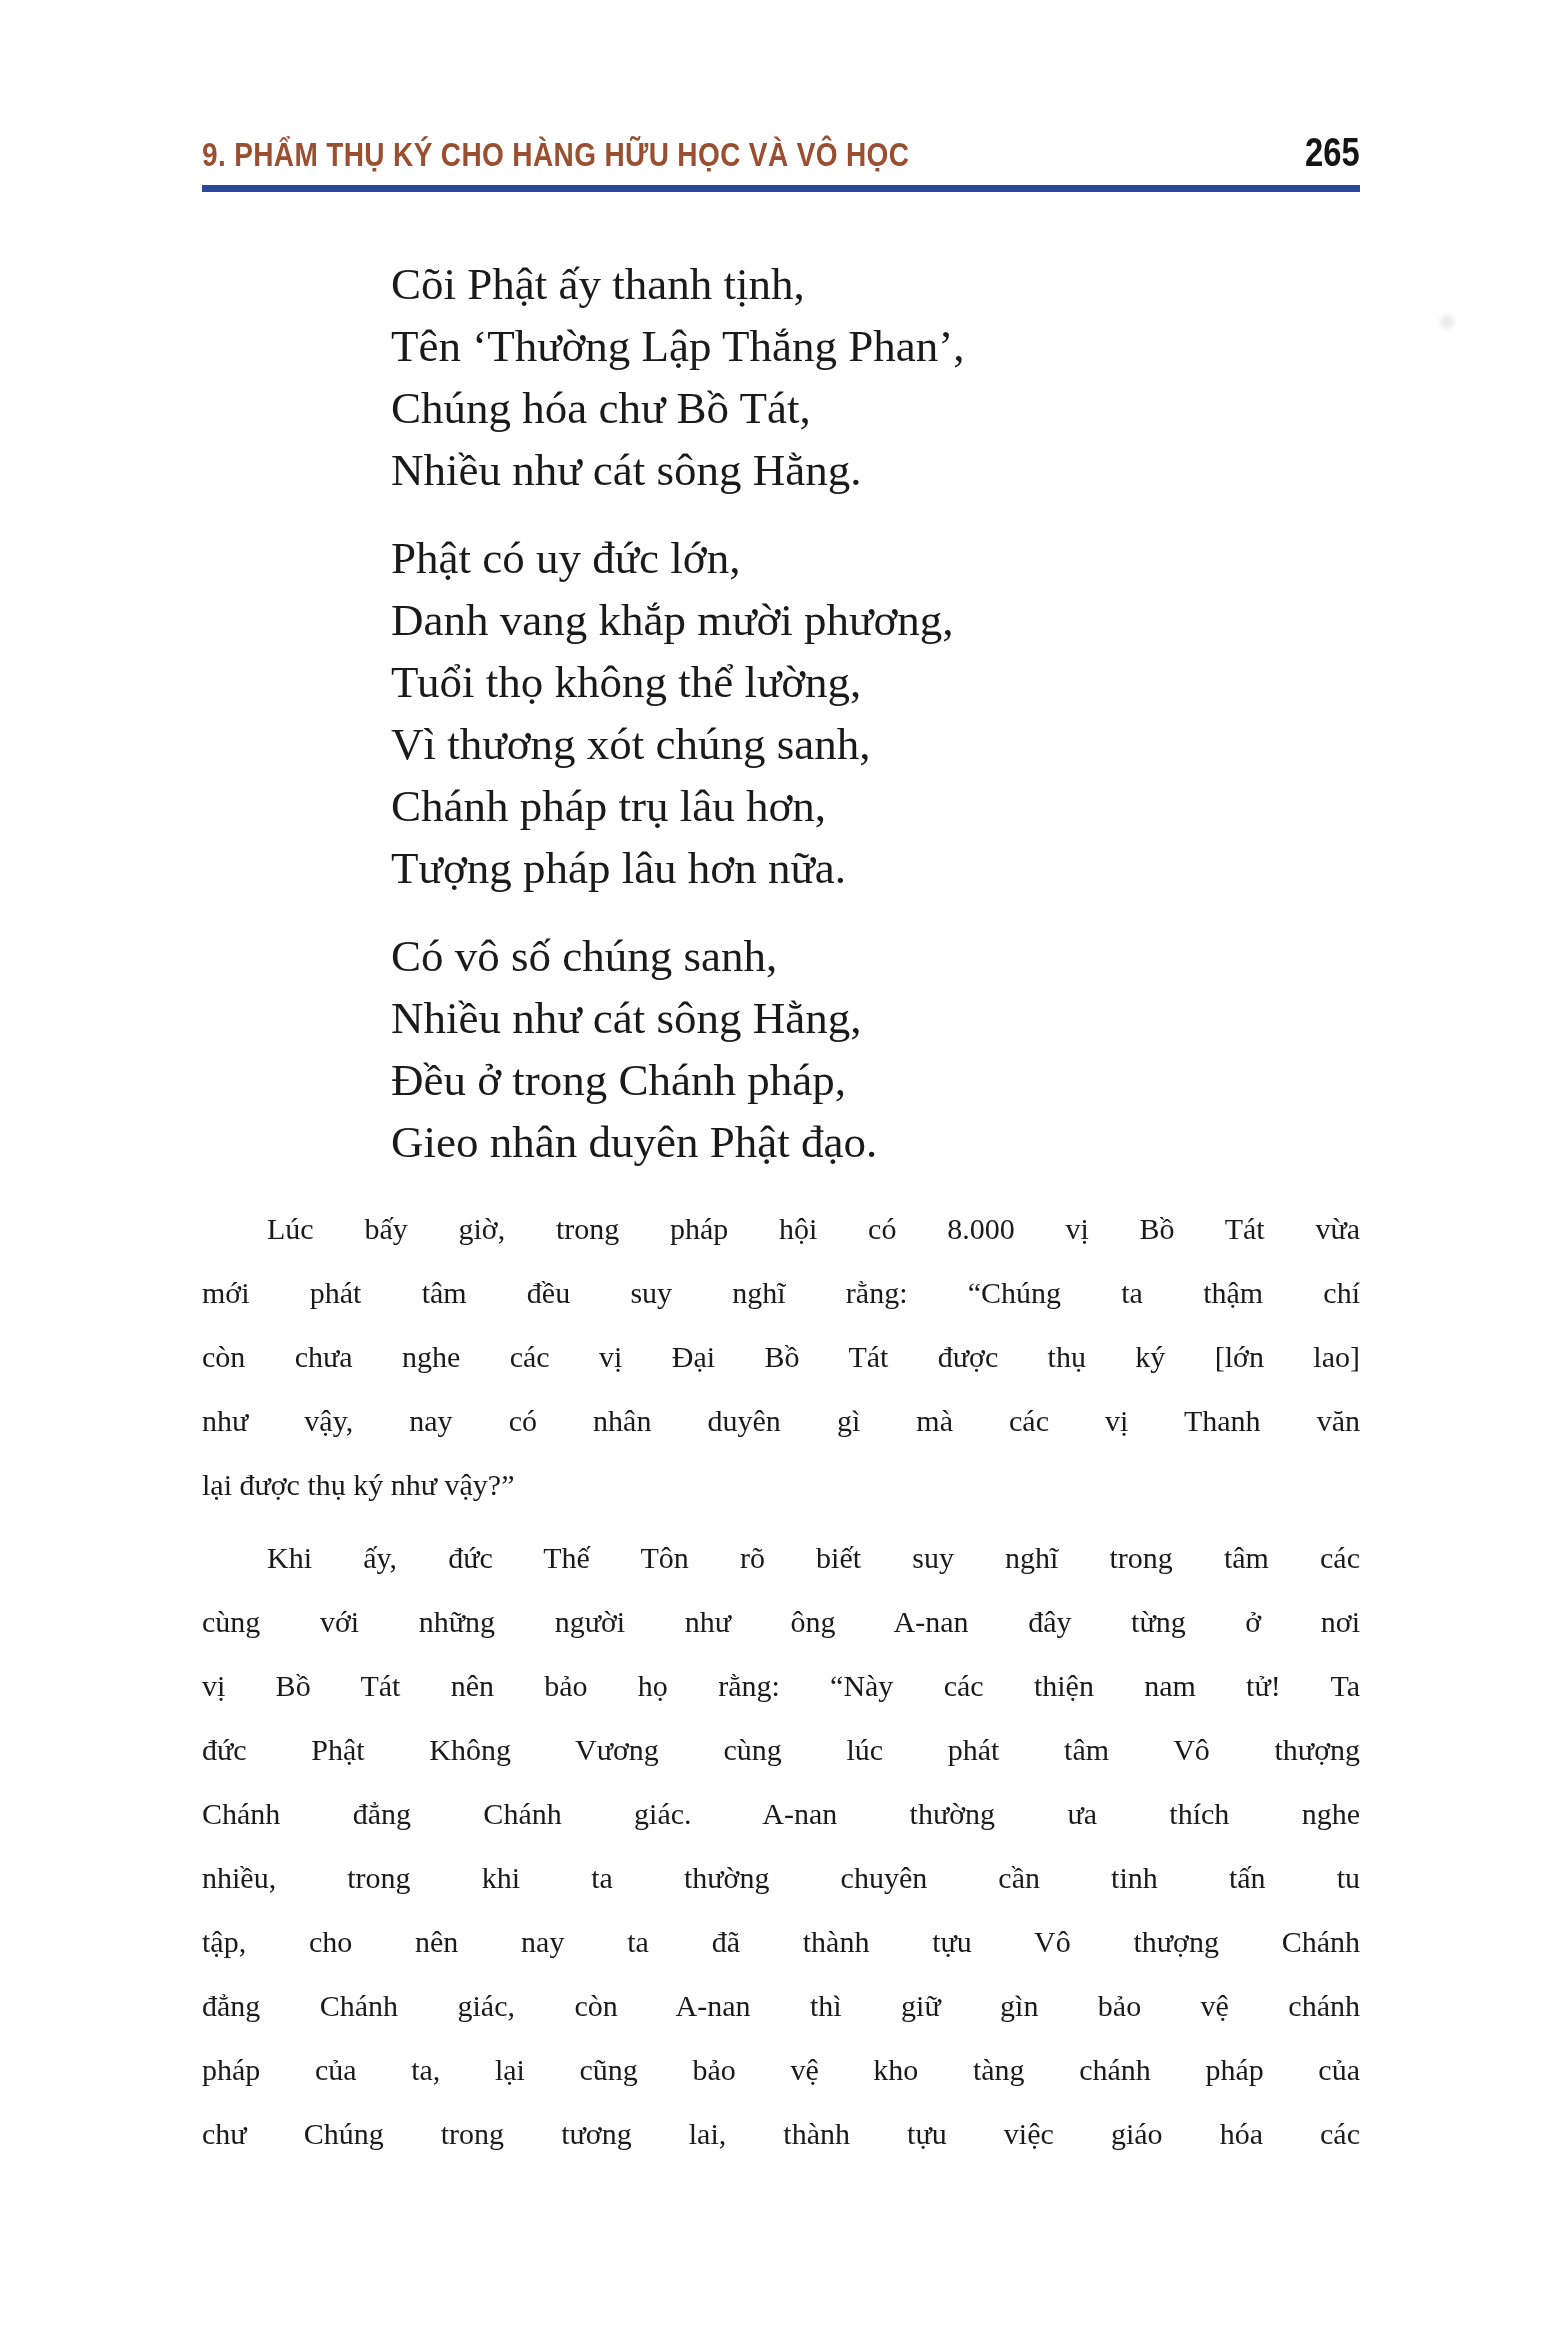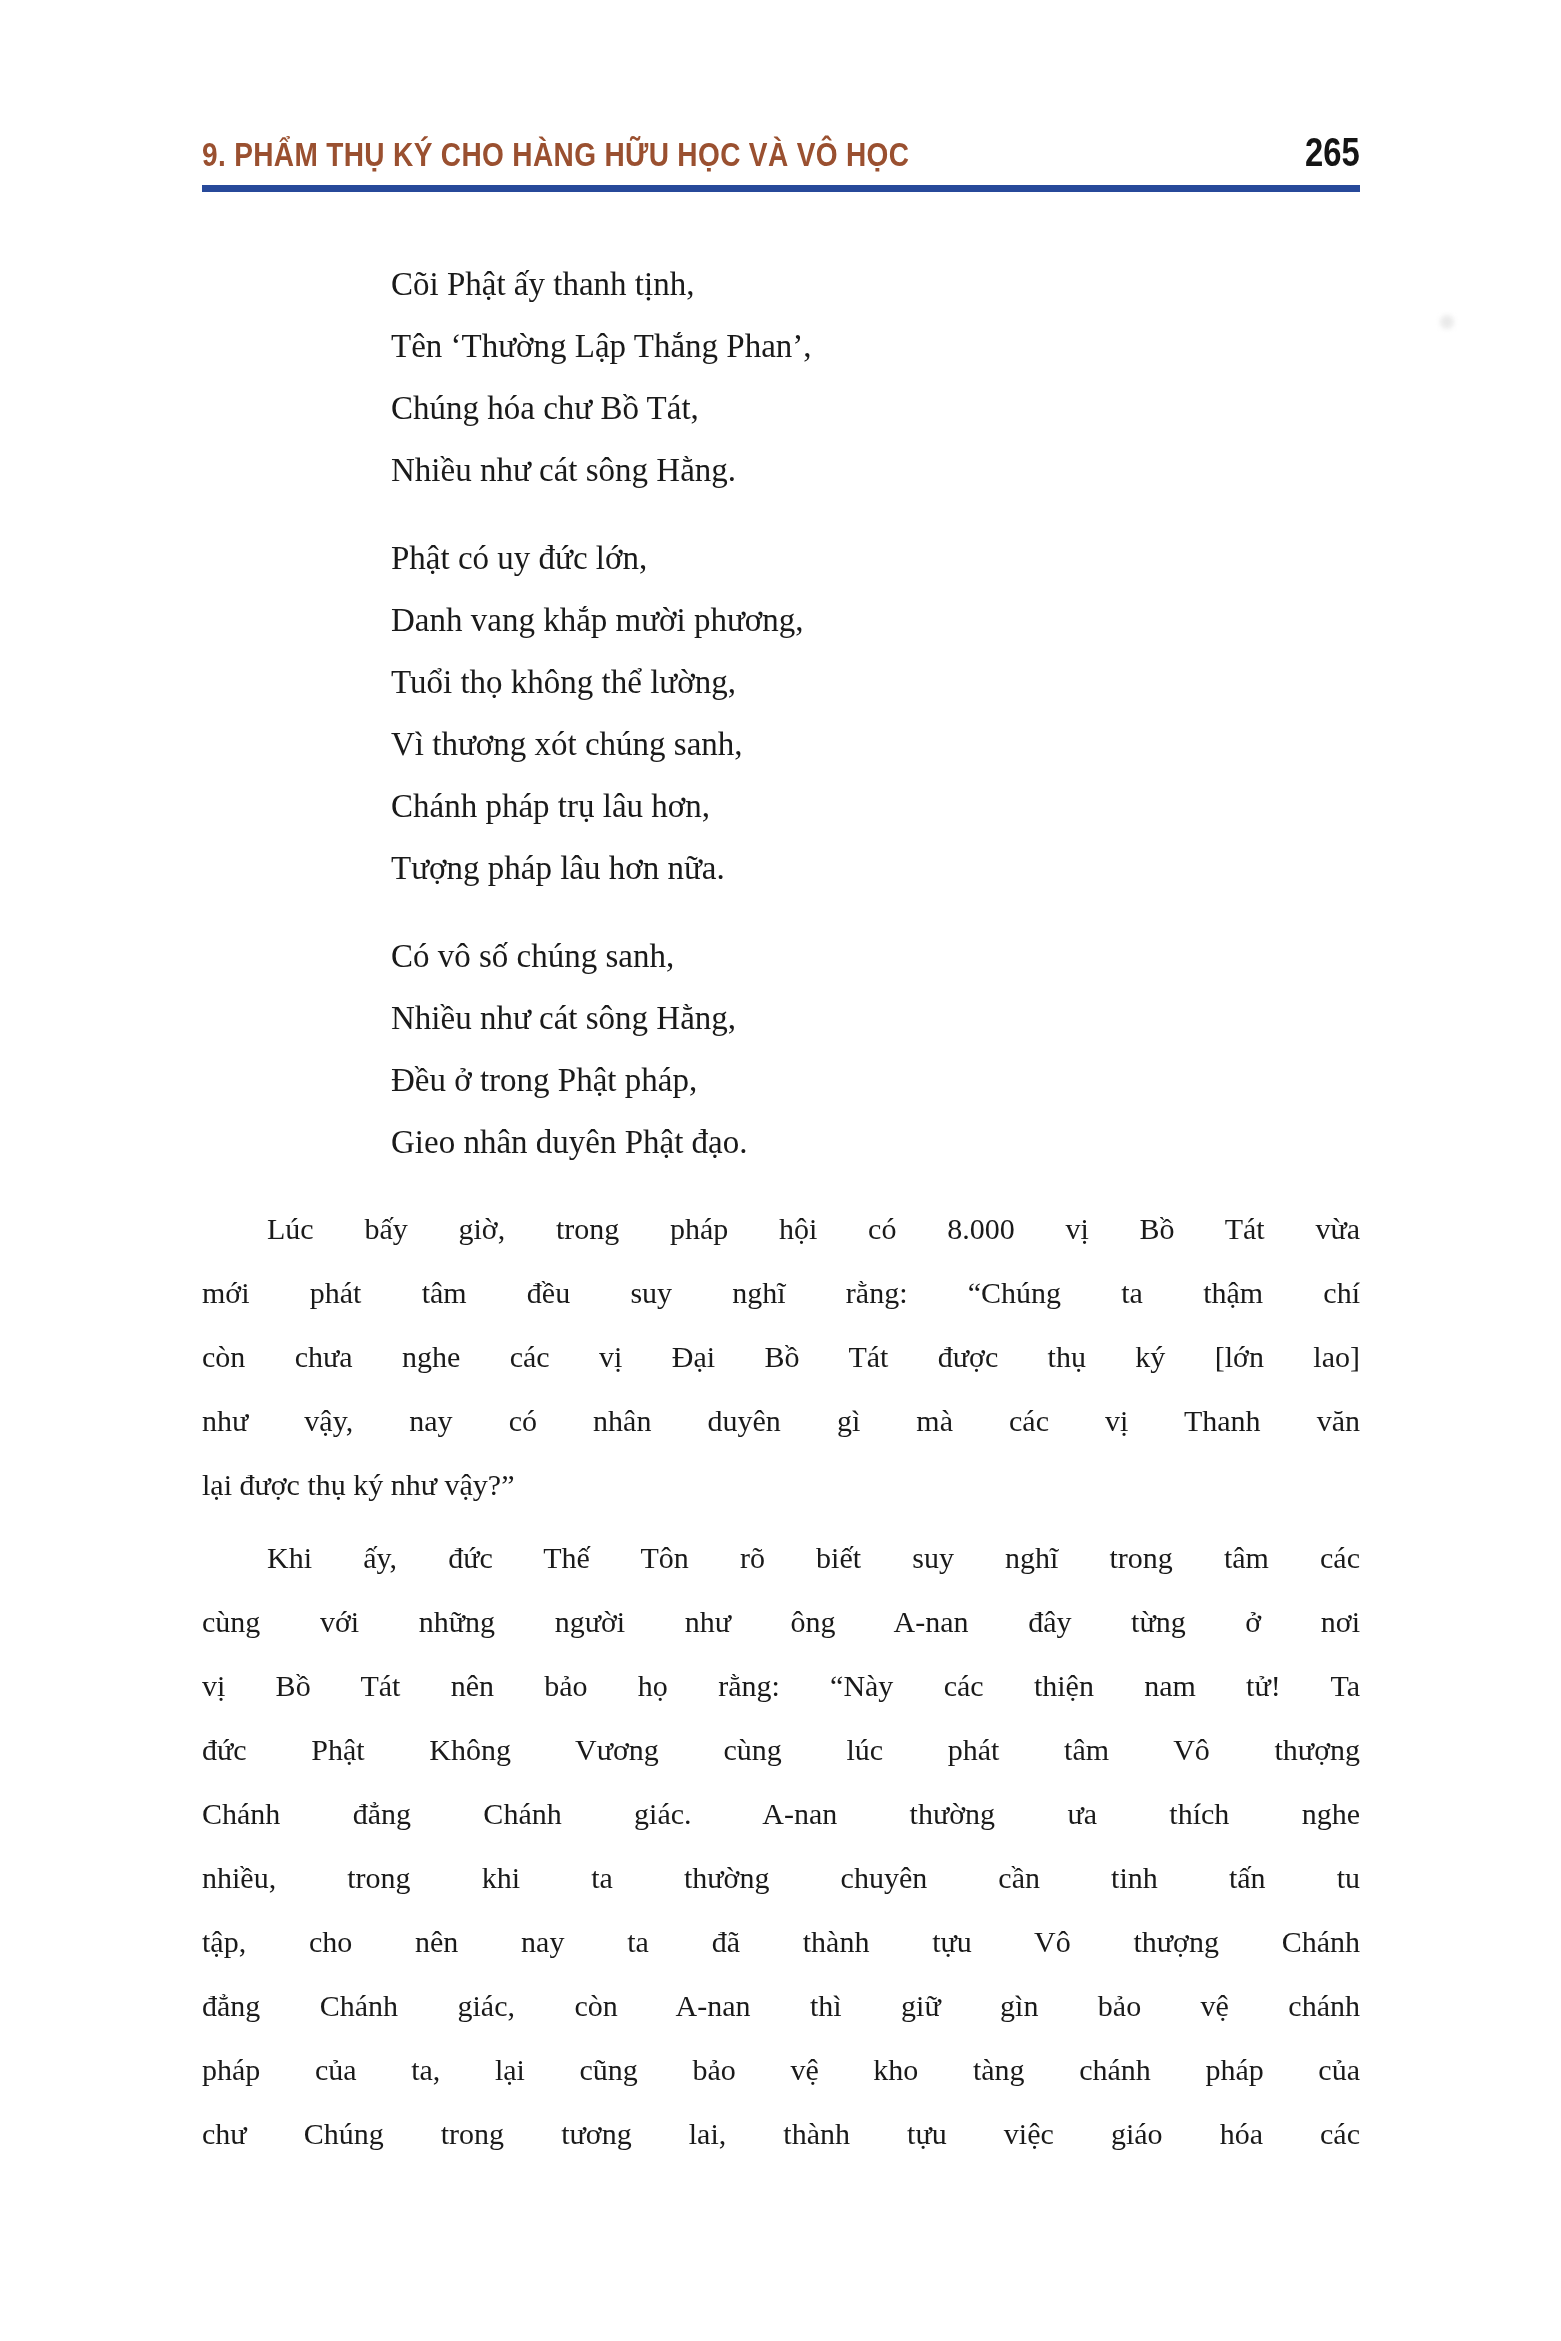--- a/index.html
+++ b/index.html
@@ -55,21 +55,21 @@
     transform-origin: right bottom;
   }
   .header-rule {
     margin-top: 10.4px;
     height: 7px;
     width: 100%;
     background: #27499a;
   }
   .verse-section {
     margin-top: 61px;
-    font-size: 33px;
+    font-size: 45px;
     line-height: 62px;
   }
   .stanza {
     margin-bottom: 26px;
   }
   .stanza:last-child {
     margin-bottom: 0;
   }
   .verse-line {
     margin-left: 189px;
@@ -129,21 +129,21 @@
           <div class="verse-line">Phật có uy đức lớn,</div>
           <div class="verse-line">Danh vang khắp mười phương,</div>
           <div class="verse-line">Tuổi thọ không thể lường,</div>
           <div class="verse-line">Vì thương xót chúng sanh,</div>
           <div class="verse-line">Chánh pháp trụ lâu hơn,</div>
           <div class="verse-line">Tượng pháp lâu hơn nữa.</div>
         </div>
         <div class="stanza">
           <div class="verse-line">Có vô số chúng sanh,</div>
           <div class="verse-line">Nhiều như cát sông Hằng,</div>
-          <div class="verse-line">Đều ở trong Phật pháp,</div>
+          <div class="verse-line">Đều ở trong Chánh pháp,</div>
           <div class="verse-line">Gieo nhân duyên Phật đạo.</div>
         </div>
       </div>
 
     <div class="prose-section">
         <div class="paragraph">
           <div class="p-line first">Lúc bấy giờ, trong pháp hội có 8.000 vị Bồ Tát vừa</div>
           <div class="p-line">mới phát tâm đều suy nghĩ rằng: “Chúng ta thậm chí</div>
           <div class="p-line">còn chưa nghe các vị Đại Bồ Tát được thụ ký [lớn lao]</div>
           <div class="p-line">như vậy, nay có nhân duyên gì mà các vị Thanh văn</div>

